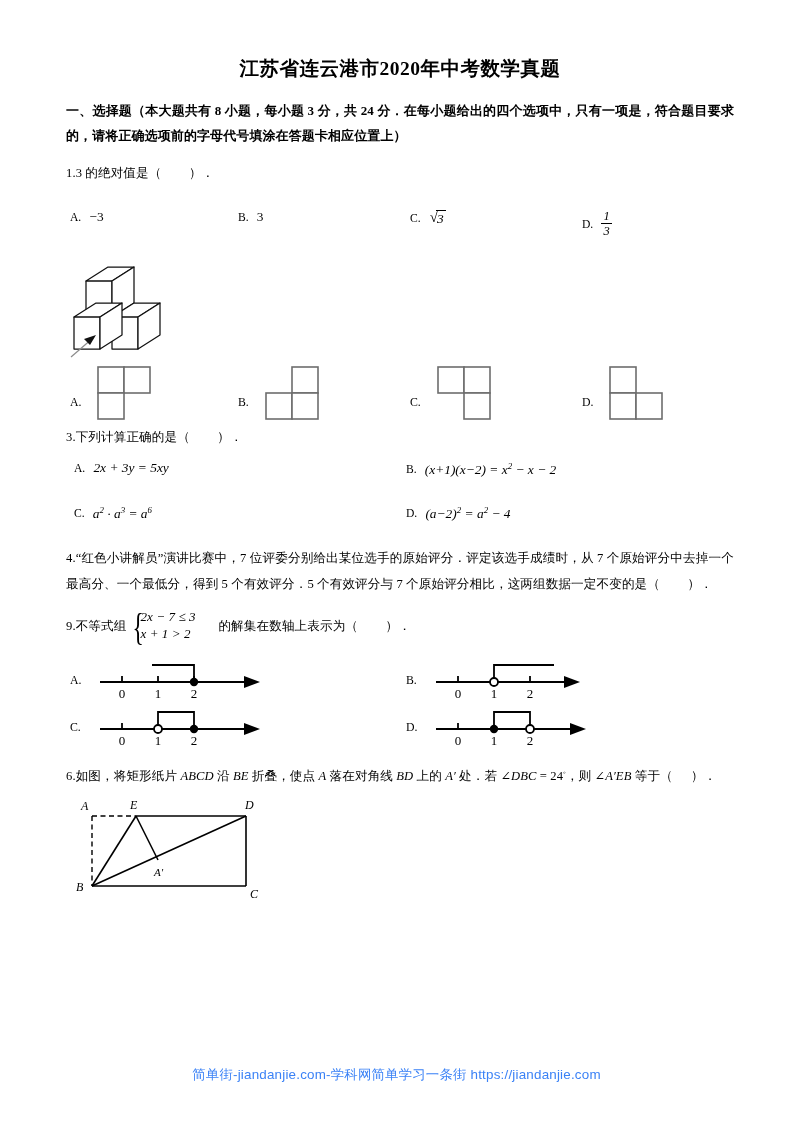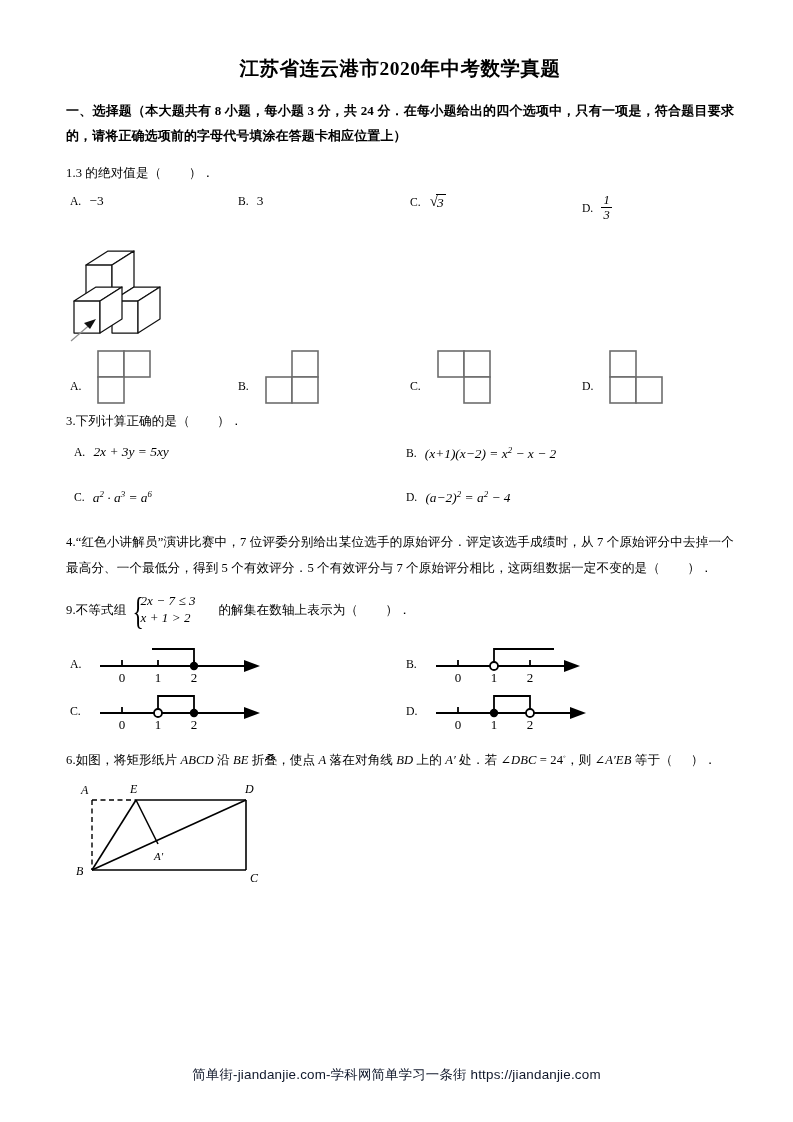--- a/index.html
+++ b/index.html
@@ -57,21 +57,21 @@
     letter-spacing: 0.1px;
   }
   .q-stem.small { font-size: 12.2px; }
 
   .blank-paren { letter-spacing: 6px; }
 
   
   .opt-row {
     position: relative;
     height: 30px;
-    margin-top: 6px;
+    margin-top: 22px;
   }
   .opt-row.tall { height: 40px; }
   .opt {
     position: absolute;
     top: 0;
     font-size: 12.4px;
     white-space: nowrap;
   }
   .opt .tag { font-size: 11.6px; }
   .opt .val { margin-left: 5px; font-style: italic; font-size: 13.4px; }
@@ -167,21 +167,21 @@
   .fig-rect { position: relative; height: 115px; margin-top: 2px; }
 
   
   .footer {
     position: absolute;
     left: 0;
     top: 1066px;
     width: 793px;
     text-align: center;
     font-size: 13.4px;
-    color: #0f172a;
+    color: #3b82f6;
     font-family: "Liberation Sans", sans-serif;
     letter-spacing: 0.2px;
   }
   .italic { font-style: italic; }
 </style>
 </head>
 <body>
 
 <div class="page">
   <div class="content">

